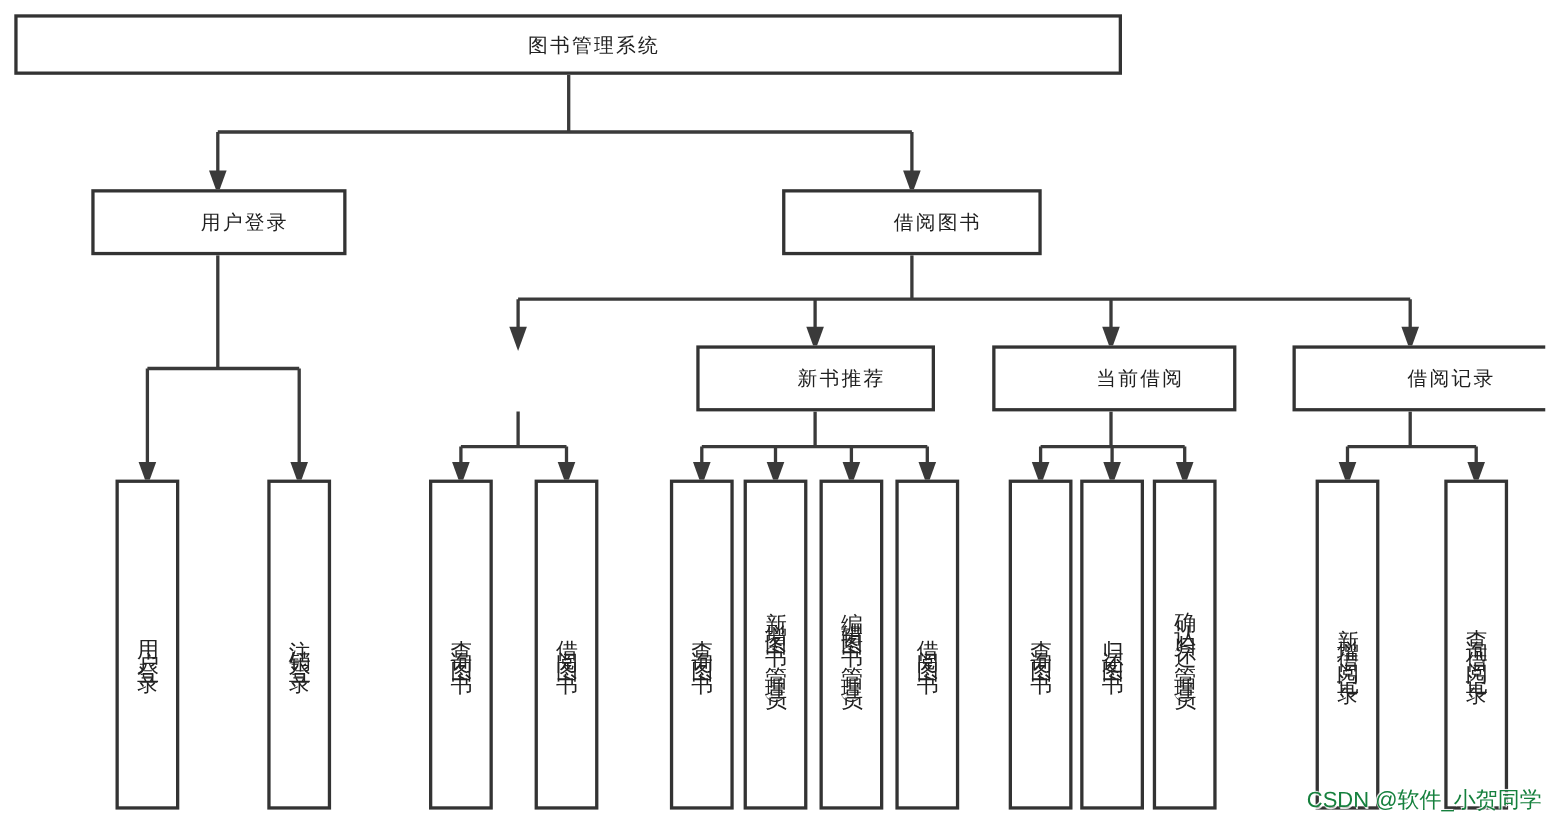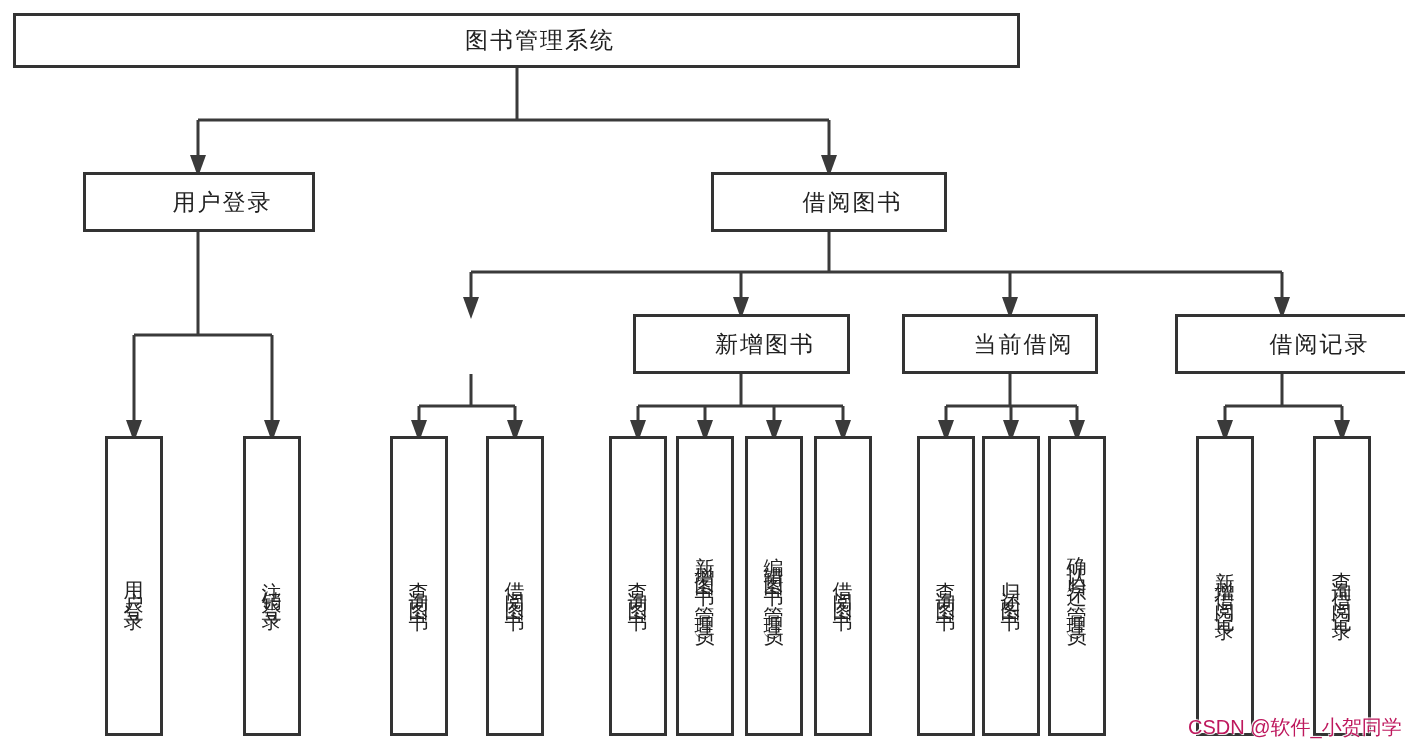--- a/index.html
+++ b/index.html
@@ -24,42 +24,42 @@
     position: absolute;
     background: #ffffff;
     border: 3px solid #333333;
     display: flex;
     align-items: center;
     justify-content: center;
     color: #212121;
     z-index: 1;
   }
 
-  .hbox { font-size: 23px; letter-spacing: 2px; padding-left: 47px; }
+  .hbox { font-size: 18px; letter-spacing: 2px; padding-left: 47px; }
 
   .leaf {
     top: 436px;
     width: 58px;
     height: 300px;
     font-size: 20px;
   }
   .leaf .vtext {
     writing-mode: vertical-rl;
     text-orientation: mixed;
     letter-spacing: 10px;
     line-height: 1;
     white-space: nowrap;
   }
 
   .n-root           { left: 13px;   top: 13px;  width: 1007px; height: 55px; }
   .n-user-login     { left: 83px;   top: 172px; width: 232px;  height: 60px; }
   .n-book-mgmt      { left: 711px;  top: 172px; width: 236px;  height: 60px; }
   .n-new-book       { left: 364px;  top: 314px; width: 214px;  height: 60px; }
   .n-book-borrow    { left: 633px;  top: 314px; width: 217px;  height: 60px; }
-  .n-current-borrow { left: 902px;  top: 314px; width: 196px;  height: 60px; }
+  .n-current-borrow { left: 902px;  top: 314px; width: 222px;  height: 60px; }
   .n-borrow-record  { left: 1175px; top: 314px; width: 242px;  height: 60px; }
 
   .l1  { left: 105px; }
   .l2  { left: 243px; }
   .l3  { left: 390px; }
   .l4  { left: 486px; }
   .l5  { left: 609px; }
   .l6  { left: 676px; }
   .l7  { left: 745px; }
   .l8  { left: 814px; }
@@ -67,21 +67,21 @@
   .l10 { left: 982px; }
   .l11 { left: 1048px; }
   .l12 { left: 1196px; }
   .l13 { left: 1313px; }
 
   .watermark {
     position: absolute;
     left: 1188px;
     top: 714px;
     font-size: 20px;
-    color: #be185d;
+    color: #15803d;
     z-index: 3;
     white-space: nowrap;
     text-shadow: 0 0 2px #ffffff, 1px 1px 0 rgba(255,255,255,0.85), -1px -1px 0 rgba(255,255,255,0.85);
   }
 </style>
 </head>
 <body>
 
 <div class="canvas">
 
@@ -125,21 +125,21 @@
   <div class="box hbox n-user-login">
     <span>用户登录</span>
   </div>
 
   <div class="box hbox n-book-mgmt">
     <span>借阅图书</span>
   </div>
 
 
   <div class="box hbox n-book-borrow">
-    <span>新增图书</span>
+    <span>新书推荐</span>
   </div>
 
   <div class="box hbox n-current-borrow">
     <span>当前借阅</span>
   </div>
 
   <div class="box hbox n-borrow-record">
     <span>借阅记录</span>
   </div>
 

